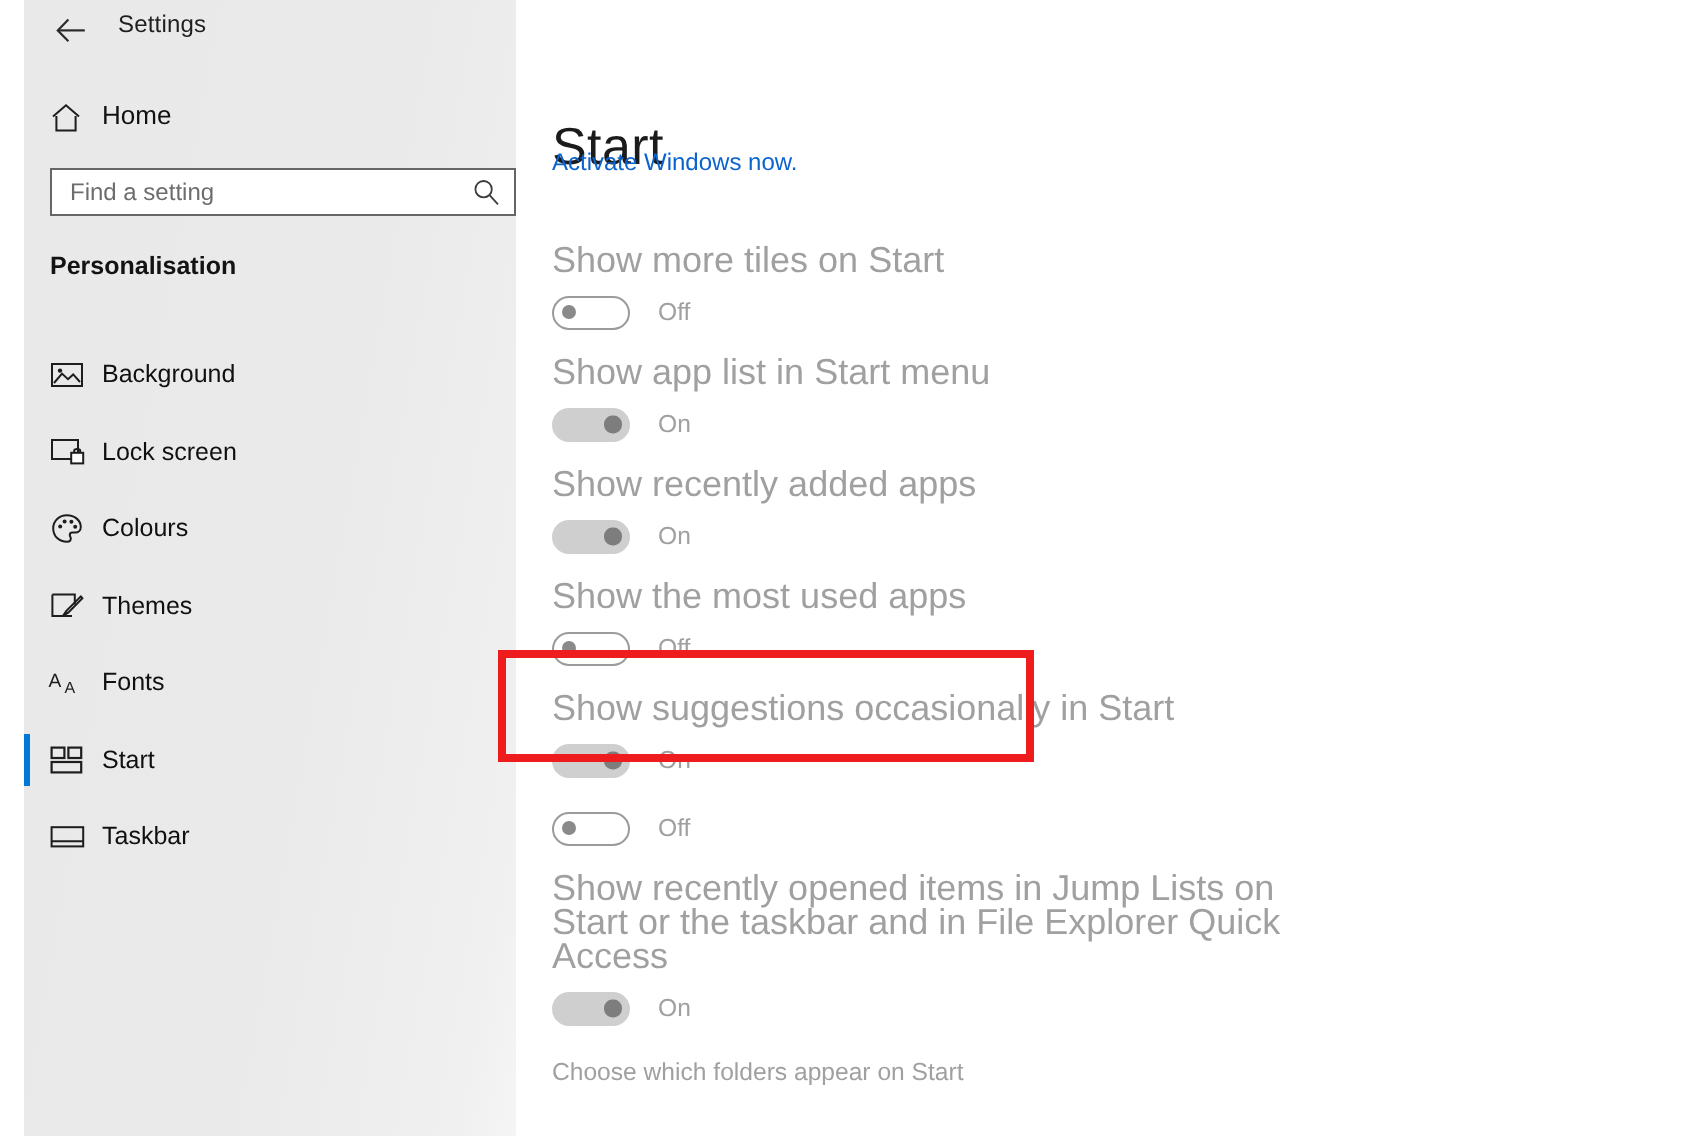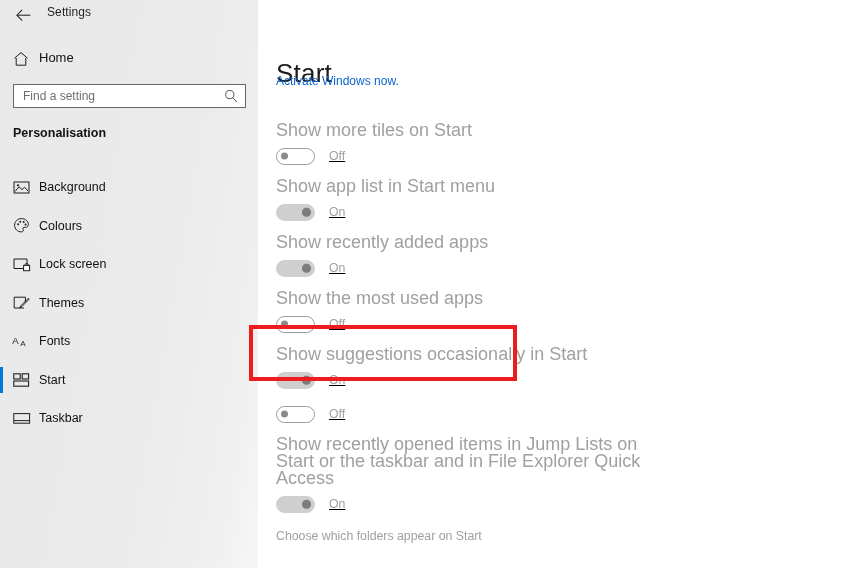--- a/index.html
+++ b/index.html
@@ -18,21 +18,21 @@
   #app {
     position: relative;
     width: 848px;
     height: 568px;
     background: #ffffff;
   }
 
   
   #sidebar {
     position: absolute;
-    left: 0; top: 0;
+    left: 12px; top: 0;
     width: 258px;
     height: 568px;
     background: linear-gradient(100deg, #e9e9e9 0%, #eaeaea 55%, #f0f0f0 88%, #f7f7f7 100%);
   }
 
   .titlebar {
     position: absolute;
     left: 0; top: 0;
     width: 258px;
     height: 30px;
@@ -197,21 +197,20 @@
     color: #a0a0a0;
     line-height: 17px;
     max-width: 372px;
   }
 
   .toggle-row {
     display: flex;
     align-items: center;
     height: 22px;
     margin-top: 6px;
-    text-decoration: underline;
   }
   .toggle {
     width: 39px;
     height: 17px;
     border-radius: 9px;
     position: relative;
     box-sizing: border-box;
     cursor: pointer;
     flex: 0 0 auto;
   }
@@ -312,46 +311,46 @@
             <path d="M2 11.5 L6 6.8 L9 9.6 L11.6 7.2 L15 11" fill="none" stroke="#1d1d1d" stroke-width="1"></path>
             <circle cx="5" cy="5.3" r="1.1" fill="#1d1d1d"></circle>
           </svg>
         </span>
         <span class="nav-label">Background</span>
       </div>
 
       <div class="nav-item">
 
         <span class="nav-icon">
+          <svg width="18" height="15" viewBox="0 0 18 15" aria-hidden="true">
+            <path d="M1 2 H14 V11.5 H1 Z" fill="none" stroke="#1d1d1d" stroke-width="1"></path>
+            <rect x="10.6" y="8.4" width="6" height="5.3" fill="#ffffff" stroke="#1d1d1d" stroke-width="1"></rect>
+            <path d="M12.1 8.4 V7.3 C12.1 6.3 15.1 6.3 15.1 7.3 V8.4" fill="none" stroke="#1d1d1d" stroke-width="1"></path>
+          </svg>
+        </span>
+        <span class="nav-label">Lock screen</span>
+      </div>
+
+      <div class="nav-item">
+
+        <span class="nav-icon">
           <svg width="17" height="17" viewBox="0 0 17 17" aria-hidden="true">
             <path d="M8.5 1.6 C4.6 1.6 1.6 4.4 1.6 8.2 C1.6 12.1 4.6 14.9 8.5 14.9 C9.8 14.9 10.4 14.1 10.4 13.3 C10.4 12.6 9.9 12.1 9.9 11.5 C9.9 10.8 10.5 10.3 11.2 10.3 L12.6 10.3 C14.2 10.3 15.4 9.1 15.4 7.5 C15.4 4.2 12.3 1.6 8.5 1.6 Z" fill="none" stroke="#1d1d1d" stroke-width="1"></path>
             <circle cx="5.1" cy="7.3" r="1" fill="#1d1d1d"></circle>
             <circle cx="7.3" cy="4.7" r="1" fill="#1d1d1d"></circle>
             <circle cx="10.7" cy="4.9" r="1" fill="#1d1d1d"></circle>
             <circle cx="12.6" cy="7.4" r="1" fill="#1d1d1d"></circle>
           </svg>
         </span>
         <span class="nav-label">Colours</span>
       </div>
 
       <div class="nav-item">
 
         <span class="nav-icon">
-          <svg width="18" height="15" viewBox="0 0 18 15" aria-hidden="true">
-            <path d="M1 2 H14 V11.5 H1 Z" fill="none" stroke="#1d1d1d" stroke-width="1"></path>
-            <rect x="10.6" y="8.4" width="6" height="5.3" fill="#ffffff" stroke="#1d1d1d" stroke-width="1"></rect>
-            <path d="M12.1 8.4 V7.3 C12.1 6.3 15.1 6.3 15.1 7.3 V8.4" fill="none" stroke="#1d1d1d" stroke-width="1"></path>
-          </svg>
-        </span>
-        <span class="nav-label">Lock screen</span>
-      </div>
-
-      <div class="nav-item">
-
-        <span class="nav-icon">
           <svg width="17" height="16" viewBox="0 0 17 16" aria-hidden="true">
             <path d="M1.2 2.2 H12.4 V7.2 M1.2 2.2 V13 H11" fill="none" stroke="#1d1d1d" stroke-width="1"></path>
             <path d="M15.4 3.2 L8.2 10.4 L6.6 12.8 L9.1 11.3 L16.2 4.1 Z" fill="none" stroke="#1d1d1d" stroke-width="1"></path>
           </svg>
         </span>
         <span class="nav-label">Themes</span>
       </div>
 
       <div class="nav-item">
 

